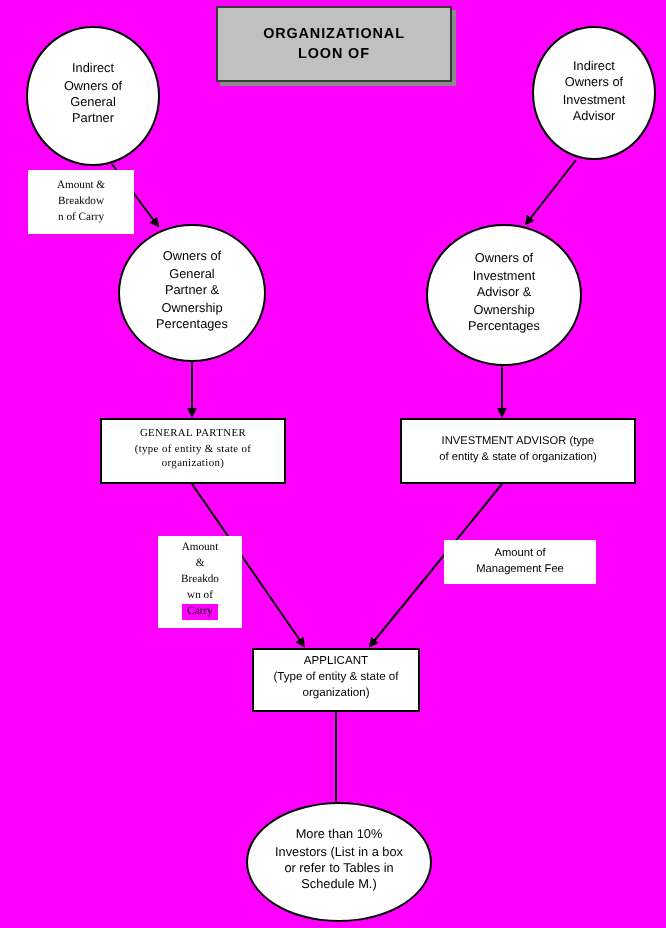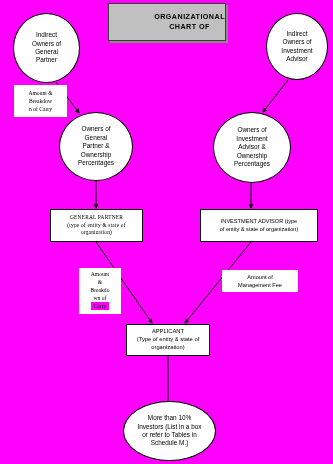--- a/index.html
+++ b/index.html
@@ -23,21 +23,21 @@
     pointer-events: none;
   }
   
   .title-box {
     position: absolute;
     background: #c0c0c0;
     border: 1px solid #3a3a3a;
     box-shadow: 2px 2px 0 #8a8a8a;
     display: flex;
     align-items: center;
-    justify-content: flex-end;
+    justify-content: center;
     text-align: center;
     font-weight: bold;
     font-size: 7.2px;
     letter-spacing: 0.45px;
     line-height: 10px;
     color: #000;
     box-sizing: border-box;
   }
   
   .ellipse {
@@ -121,21 +121,21 @@
     <line x1="96" y1="242" x2="152" y2="323" stroke="#000" stroke-width="1" marker-end="url(#arrow)"></line>
 
     <line x1="251" y1="242" x2="185" y2="323" stroke="#000" stroke-width="1" marker-end="url(#arrow)"></line>
 
     <line x1="168" y1="356" x2="168" y2="402" stroke="#000" stroke-width="1"></line>
   </svg>
 
   <div class="title-box" style="left:108px; top:3px; width:118px; height:38px;">
     <div>
       <div>ORGANIZATIONAL</div>
-      <div>CHART OF</div>
+      <div>LOON OF</div>
     </div>
   </div>
 
   <div class="ellipse" style="left:13px; top:13px; width:67px; height:70px;">
     <div class="txt">
       <div>Indirect</div>
       <div>Owners of</div>
       <div>General</div>
       <div>Partner</div>
     </div>

